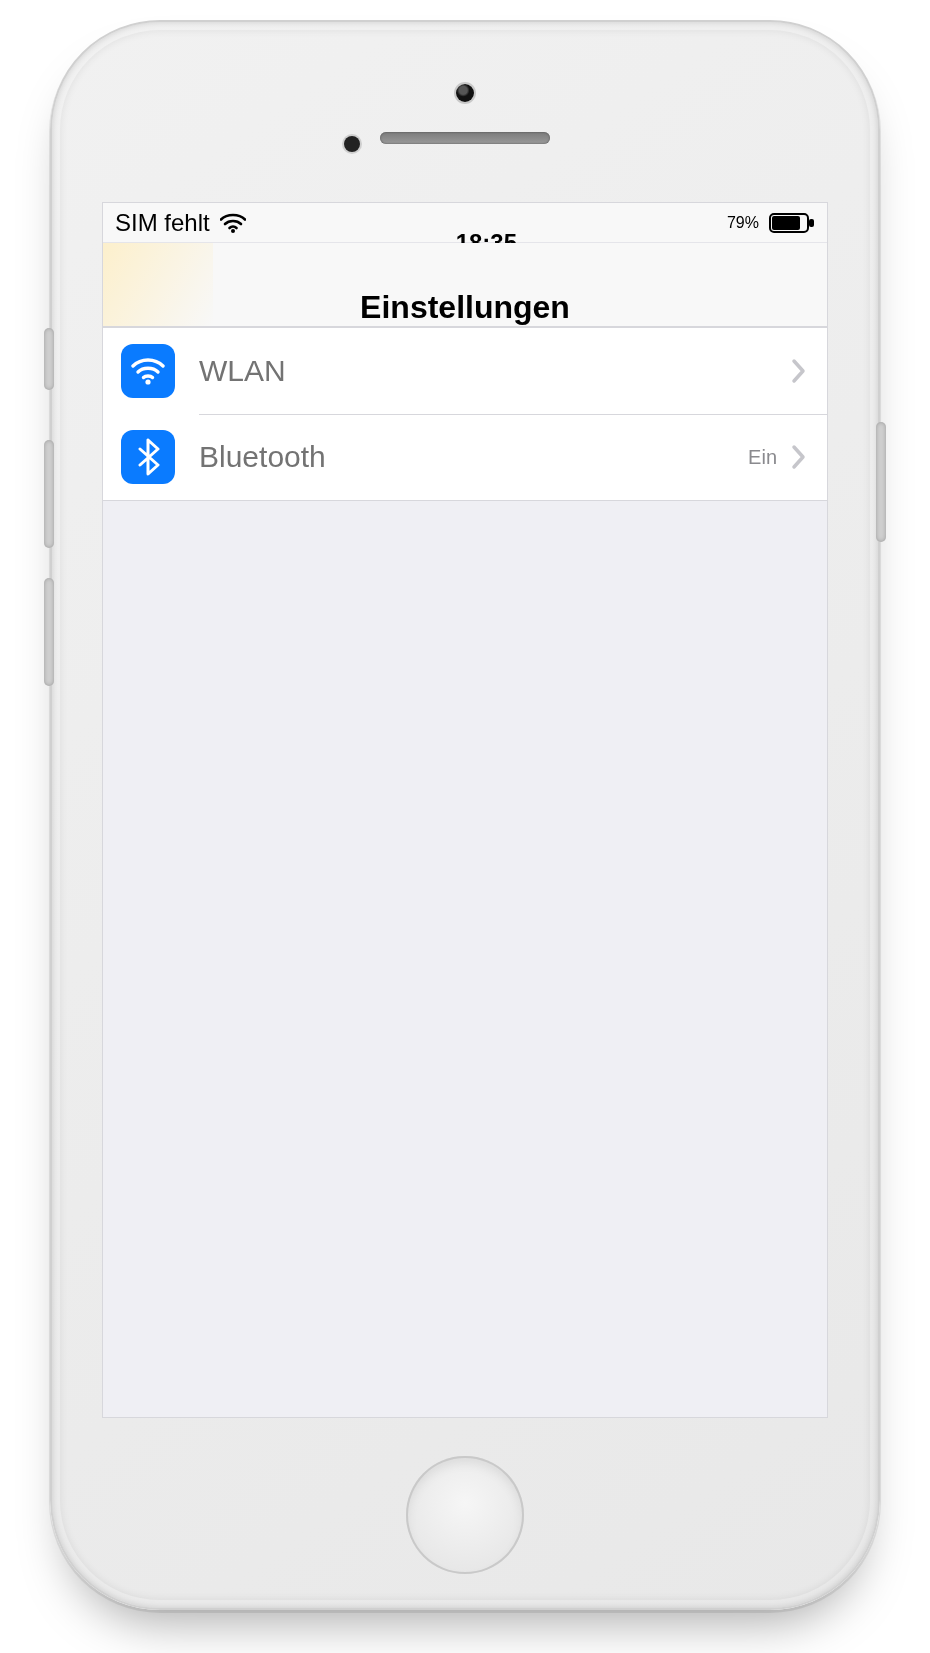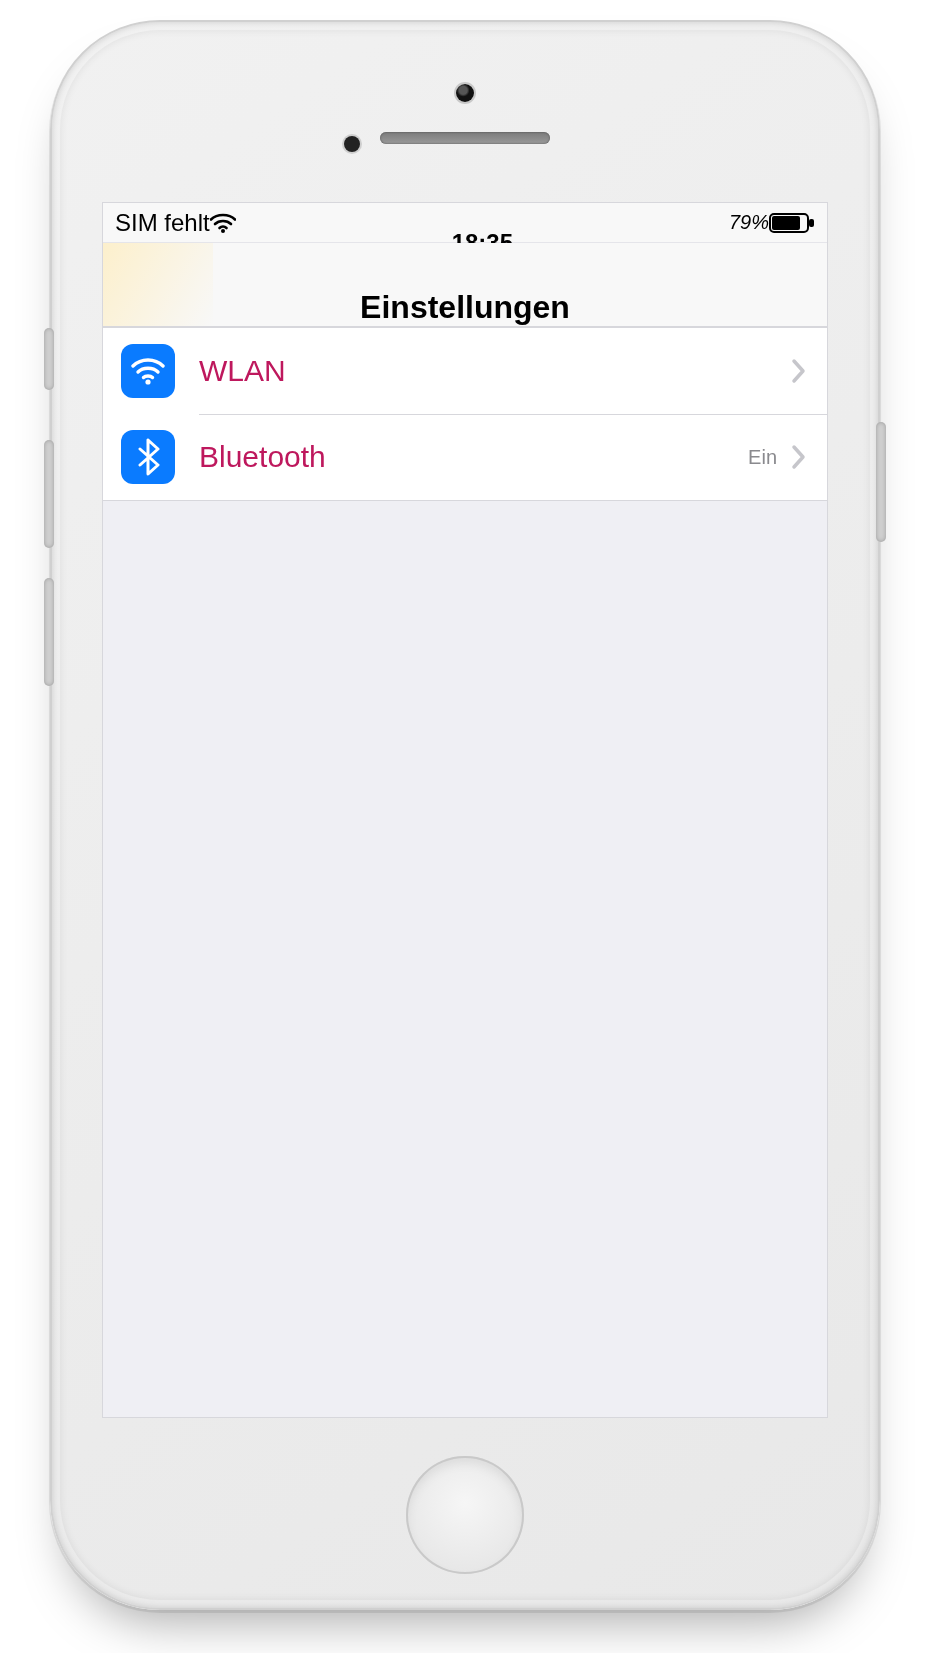--- a/index.html
+++ b/index.html
@@ -37,36 +37,36 @@
     
     .screen {
       position:absolute; top:180px; left:50px; right:50px; bottom:190px;
       background:#efeff4;
       border:1px solid #d7d7dc;
       overflow:hidden;
     }
 
     
     .statusbar { height:40px; background:#f8f8f8; border-bottom:1px solid #e5e5ea; display:flex; align-items:center; justify-content:space-between; padding:0 12px; font-size:24px; color:#000; }
-    .sb-left, .sb-right { display:flex; align-items:center; }
+    .sb-left, .sb-right { display:flex; align-items:center; gap:10px; }
     .sb-center { font-weight:600; font-size:24px;margin-top:40px; }
     .wifi-glyph svg, .batt svg { display:block; }
     .batt { display:flex; align-items:center; gap:6px; }
-    .batt-pct { font-size:20px;font-style:italic; }
+    .batt-pct { font-size:16px; }
 
     
     .navbar { height:84px; display:flex; align-items:flex-end; justify-content:center; font-size:32px; font-weight:600; color:#000; background:#f8f8f8; border-bottom:1px solid #d7d7dc; position:relative;}
     .navbar .tint { position:absolute; left:0; top:0; bottom:0; width:110px; background:linear-gradient(120deg, rgba(255,235,180,.65), rgba(255,235,180,0)); pointer-events:none;}
 
     
     .list { background:#fff; border-top:1px solid #d7d7dc; border-bottom:1px solid #d7d7dc; }
     .row  { display:flex; align-items:center; height:86px; padding:0 20px 0 18px; position:relative; }
     .row + .row::before { content:""; position:absolute; top:0; left:96px; right:0; height:1px; background:#d7d7dc; }
     .row .icon { width:54px; height:54px; border-radius:12px; background:#0a7bff; display:flex; align-items:center; justify-content:center; margin-right:24px; flex:0 0 auto; }
-    .row .label { font-size:30px; color:#be185d; flex:1 1 auto; }
+    .row .label { font-size:30px; color:#737373; flex:1 1 auto; }
     .row .value { font-size:20px; color:#8a8a8e; margin-right:14px; }
     .row .chev  { flex:0 0 auto; }
     .row .chev svg { display:block; }
   </style>
 </head>
 <body>
 
 <div class="stage">
   <div class="device">
     <div class="camera"></div>

